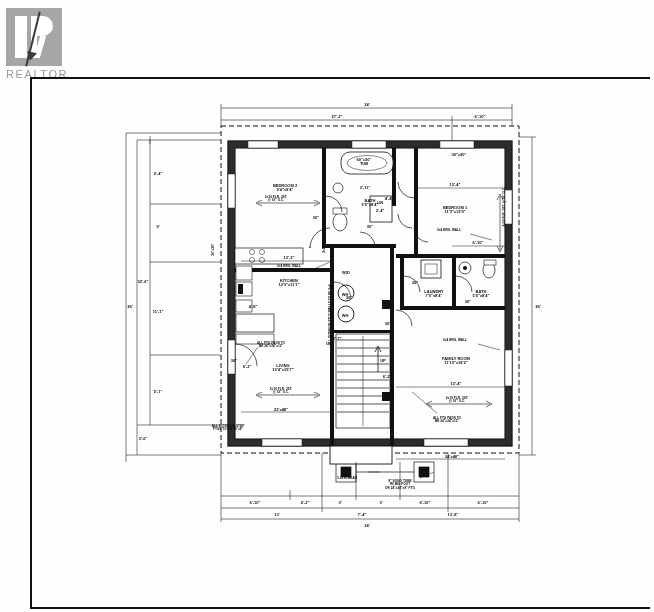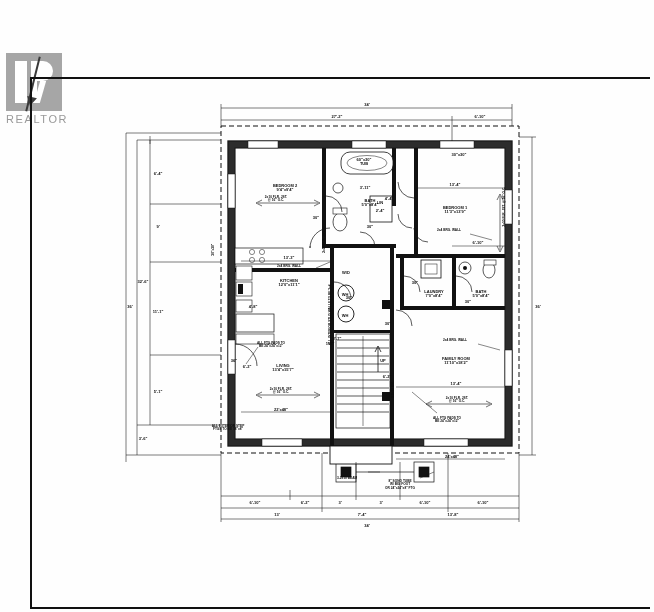--- a/index.html
+++ b/index.html
@@ -3,21 +3,21 @@
 <meta charset="utf-8">
 <title>Floor Plan</title>
 <style>
   html,body{margin:0;padding:0;background:#ffffff;}
   body{
     width:654px;height:612px;position:relative;overflow:hidden;
     font-family:"Liberation Sans", sans-serif;
     background:#fefefe;
   }
   
-  #realtor-logo{position:absolute;left:6px;top:8px;width:70px;height:80px;margin-top:45px;}
+  #realtor-logo{position:absolute;left:6px;top:8px;width:70px;height:80px;}
   #realtor-mark{width:56px;height:58px;background:#a6a6a6;position:relative;}
   #realtor-mark .bar{position:absolute;background:#ffffff;}
   #realtor-mark .b1{left:9px;top:8px;width:12px;height:42px;}
   #realtor-mark .b2{left:25px;top:8px;width:6px;height:42px;}
   #realtor-mark .rbowl{position:absolute;left:29px;top:8px;width:18px;height:20px;background:#ffffff;border-radius:0 10px 10px 0;}
   #realtor-mark .rleg{position:absolute;left:31px;top:28px;width:6px;height:22px;background:#ffffff;transform:skewX(-16deg);}
   #realtor-mark .slash{position:absolute;left:26px;top:3px;width:2px;height:56px;background:#3a3a3a;transform:rotate(14deg);}
   #realtor-mark .arrowhead{position:absolute;left:20px;top:44px;width:0;height:0;border-left:5px solid transparent;border-right:5px solid transparent;border-top:9px solid #3a3a3a;transform:rotate(14deg);}
   #realtor-word{font-size:11px;letter-spacing:1.6px;color:#999999;margin-top:2px;font-family:"Liberation Sans", sans-serif;}
   

